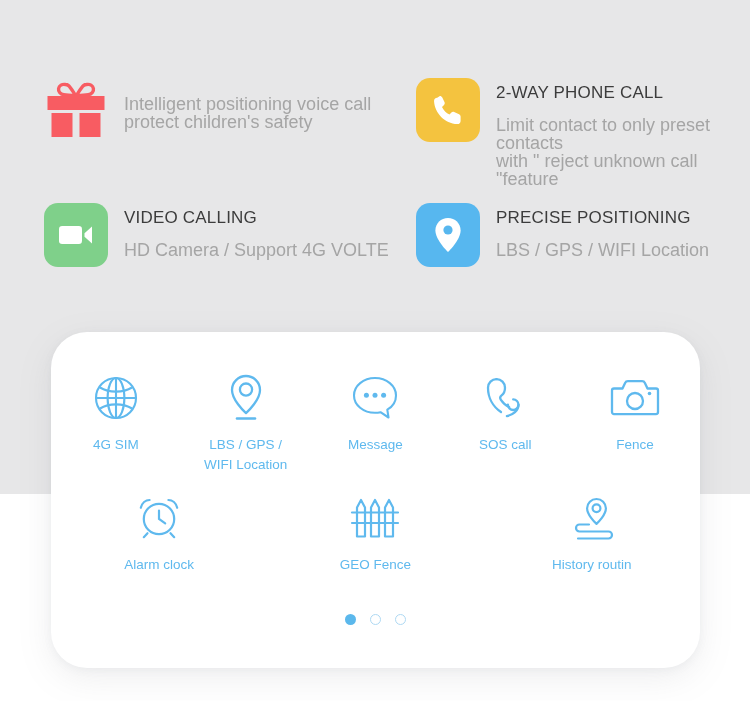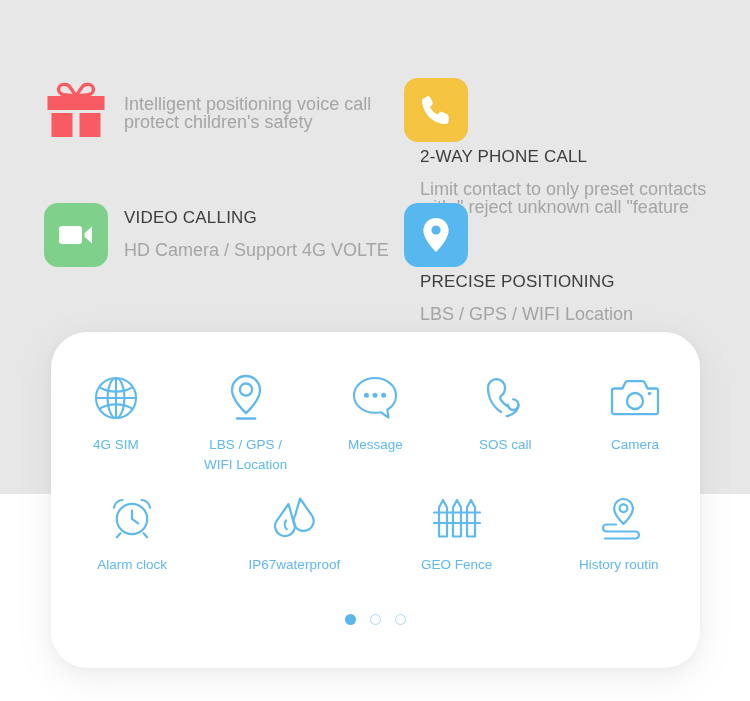--- a/index.html
+++ b/index.html
@@ -38,21 +38,21 @@
     left: 0; top: 0;
     width: 750px;
     height: 300px;
   }
   .feature {
     position: absolute;
     display: flex;
     align-items: flex-start;
   }
   .feature.col-left  { left: 44px; }
-  .feature.col-right { left: 404px; flex-direction: column; }
+  .feature.col-right { left: 416px; }
   .feature.row-top    { top: 78px; }
   .feature.row-bottom { top: 203px; justify-content: flex-end; }
 
   .feature-icon {
     width: 64px;
     height: 64px;
     border-radius: 14px;
     flex: 0 0 64px;
     position: relative;
     display: flex;
@@ -268,51 +268,41 @@
       </div>
 
       <div class="spec-cell">
         <div class="spec-ico">
           <svg width="50" height="42" viewBox="0 0 50 42" fill="none" stroke="#5fb9ee" stroke-width="2.3">
             <path d="M4 11.5h8.5l2.6-5.6c.5-1.1 1.6-1.8 2.8-1.8h14.2c1.2 0 2.3.7 2.8 1.8l2.6 5.6H46c1.1 0 2 .9 2 2v21.6c0 1.1-.9 2-2 2H4c-1.1 0-2-.9-2-2V13.5c0-1.1.9-2 2-2z" stroke-linejoin="round"></path>
             <circle cx="25" cy="24" r="8"></circle>
             <circle cx="39.5" cy="16.5" r="1.8" fill="#5fb9ee" stroke="none"></circle>
           </svg>
         </div>
-        <div class="spec-label">Camera</div>
+        <div class="spec-label">Fence</div>
       </div>
 
     </div>
 
     <div class="spec-row row-2">
 
       <div class="spec-cell">
         <div class="spec-ico">
           <svg width="46" height="46" viewBox="0 0 46 46" fill="none" stroke="#5fb9ee" stroke-width="2.2" stroke-linecap="round">
             <circle cx="23" cy="24" r="15.2"></circle>
             <path d="M23 15.5V24l6.2 4.4"></path>
             <path d="M4.8 12.8C6 8.2 9.6 5 13.6 5"></path>
             <path d="M41.2 12.8C40 8.2 36.4 5 32.4 5"></path>
             <path d="M11.5 38.2 7.8 42.2"></path>
             <path d="M34.5 38.2 38.2 42.2"></path>
           </svg>
         </div>
         <div class="spec-label">Alarm clock</div>
       </div>
 
-      <div class="spec-cell">
-        <div class="spec-ico">
-          <svg width="46" height="46" viewBox="0 0 46 46" fill="none" stroke="#5fb9ee" stroke-width="2.2" stroke-linejoin="round">
-            <path d="M29 3.5 41 20.6c3.3 4.8 1.5 11.4-3.8 14.2-5 2.6-11.2.5-13.7-4.6-1.6-3.2-1.3-7 .7-9.9z"></path>
-            <path d="M17.5 9 5.7 25.9c-3.2 4.7-1.5 11.2 3.7 14 4.9 2.6 11 .5 13.5-4.5 1.6-3.2 1.3-6.9-.7-9.8z"></path>
-            <path d="M15 25.5c-1.9 2.7-1.6 6.4.8 8.8" stroke-linecap="round"></path>
-          </svg>
-        </div>
-        <div class="spec-label">IP67waterproof</div>
-      </div>
 
       <div class="spec-cell">
         <div class="spec-ico">
           <svg width="50" height="46" viewBox="0 0 50 46" fill="none" stroke="#5fb9ee" stroke-width="2.2" stroke-linejoin="round">
             <path d="M7 12.5 11 5l4 7.5v29H7z"></path>
             <path d="M21 12.5 25 5l4 7.5v29h-8z"></path>
             <path d="M35 12.5 39 5l4 7.5v29h-8z"></path>
             <line x1="2" y1="17.5" x2="48" y2="17.5" stroke-linecap="round"></line>
             <line x1="2" y1="28" x2="48" y2="28" stroke-linecap="round"></line>
           </svg>

